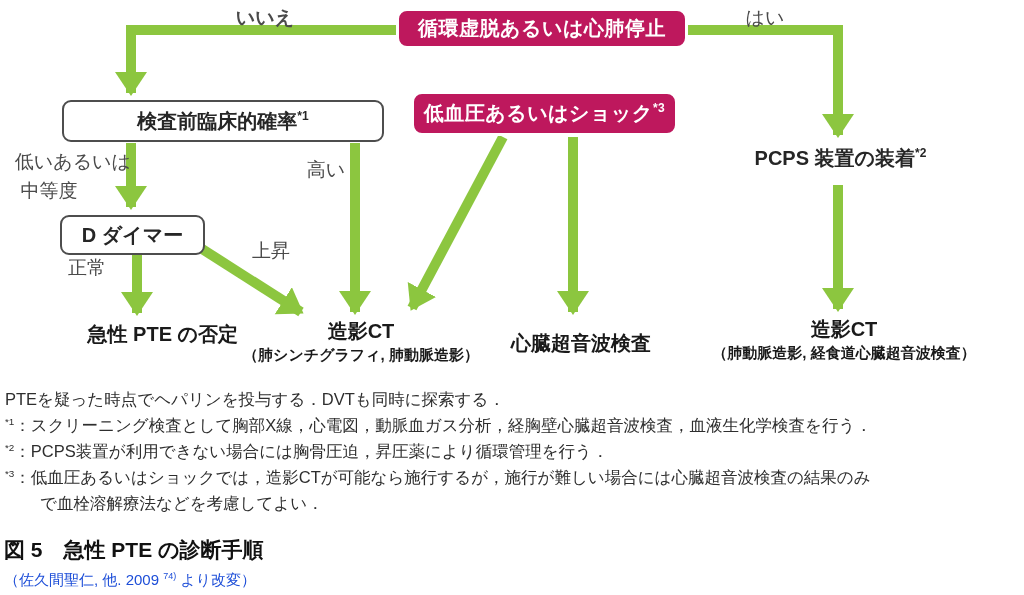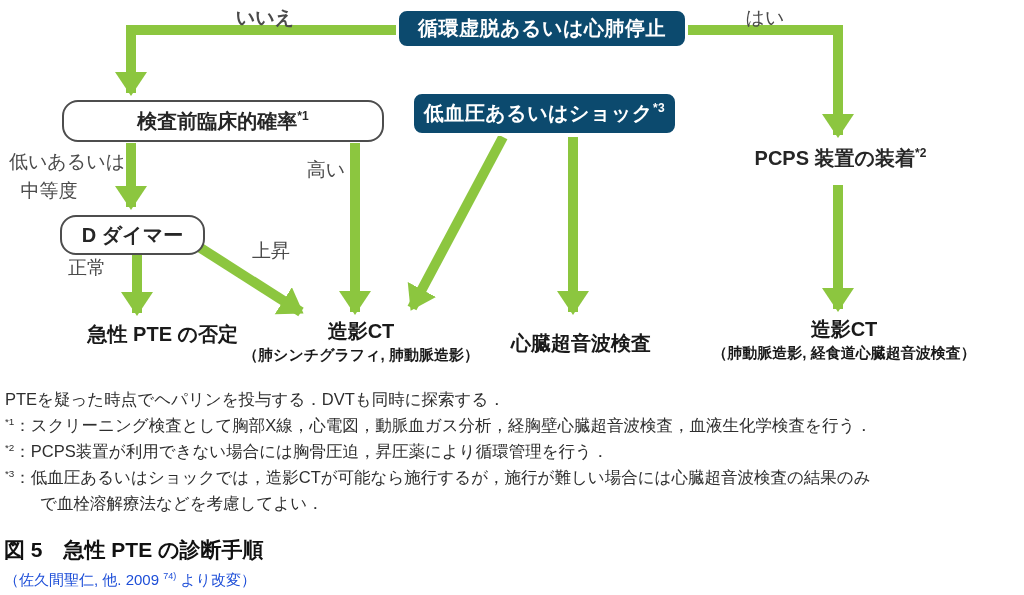--- a/index.html
+++ b/index.html
@@ -10,32 +10,32 @@
     width: 1024px;
     height: 595px;
     background: #ffffff;
     overflow: hidden;
   }
   .arrows { position: absolute; left: 0; top: 0; }
 
   .node { position: absolute; display: flex; align-items: center; justify-content: center; text-align: center; }
 
   .box-red {
-    background: #0c4a6e;
+    background: #be185d;
     border: 3px solid #ffffff;
     border-radius: 11px;
     color: #ffffff;
     font-weight: bold;
     font-size: 20px;
     letter-spacing: 0.5px;
   }
   .box-white {
     background: #ffffff;
     border: 2.5px solid #4d4d4d;
-    border-radius: 16px;
+    border-radius: 9px;
     color: #262626;
     font-weight: bold;
     font-size: 20px;
   }
   .edge-label {
     position: absolute;
     color: #4a4a4a;
     font-size: 19px;
     text-align: center;
   }
@@ -123,21 +123,21 @@
   <div class="node box-white" style="left:62px; top:100px; width:322px; height:42px;">
     <span><span>検査前臨床的確率</span><sup>*1</sup></span>
   </div>
 
   <div class="node box-white" style="left:60px; top:215px; width:145px; height:40px;">
     <span>D ダイマー</span>
   </div>
 
   <div class="edge-label" style="left:230px; top:5px; width:70px;font-weight:bold;">いいえ</div>
   <div class="edge-label" style="left:740px; top:5px; width:50px;">はい</div>
-  <div class="edge-label" style="left:3px; top:149px; width:128px;">低いあるいは</div>
+  <div class="edge-label" style="left:3px; top:149px; width:128px;text-align:right;">低いあるいは</div>
   <div class="edge-label" style="left:3px; top:178px; width:92px;">中等度</div>
   <div class="edge-label" style="left:300px; top:157px; width:52px;">高い</div>
   <div class="edge-label" style="left:60px; top:255px; width:54px;">正常</div>
   <div class="edge-label" style="left:244px; top:238px; width:54px;">上昇</div>
 
   <div class="pcps-label" style="left:738px; top:145px; width:205px;"><span>PCPS 装置の装着</span><sup>*2</sup></div>
 
   <div class="outcome" style="left:38px; top:321px; width:200px;text-align:right;">急性 PTE の否定</div>
 
   <div class="outcome" style="left:226px; top:318px; width:270px;">

